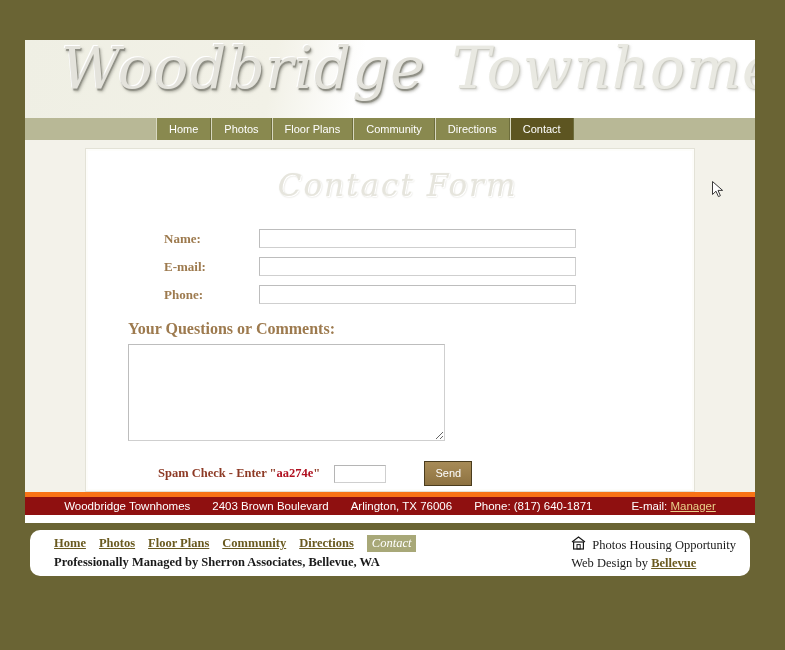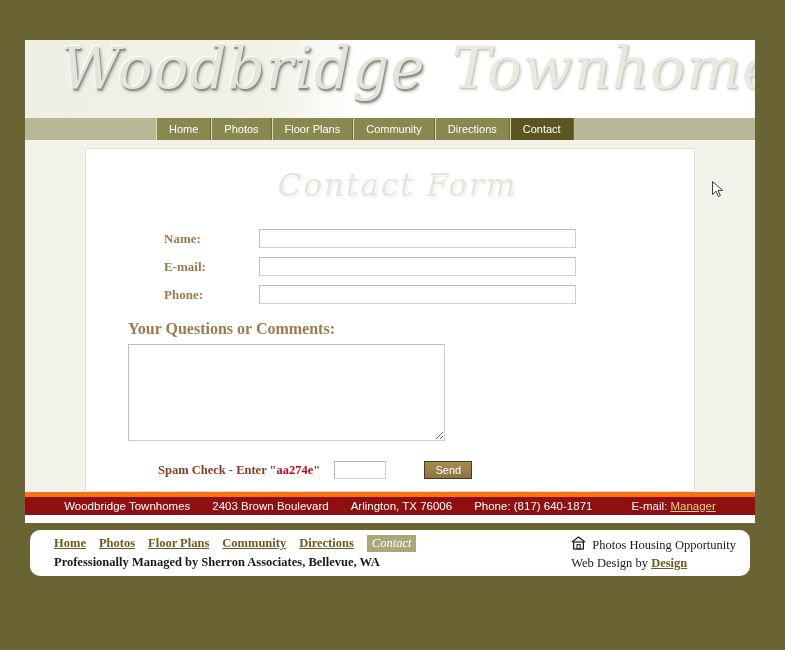--- a/index.html
+++ b/index.html
@@ -186,21 +186,21 @@
     border: 1px solid #cfcfcf;
     border-top-color: #b5b5b5;
     border-left-color: #b5b5b5;
     background: #ffffff;
     font-family: "Liberation Sans", sans-serif;
     font-size: 12px;
   }
   #send-button {
     margin-left: 38px;
     width: 48px;
-    height: 18px;
+    height: 25px;
     background: linear-gradient(180deg, #a78b57 0%, #9b7f4c 50%, #8d7241 100%);
     border: 1px solid #4a3c1d;
     color: #ffffff;
     font-family: "Liberation Sans", sans-serif;
     font-size: 11px;
     font-weight: normal;
     cursor: pointer;
     padding: 0;
     line-height: 17px;
   }
@@ -390,21 +390,21 @@
     <div id="eho-row">
       <span>
         <svg width="15" height="14" viewBox="0 0 15 14">
           <path d="M1 6 L7.5 1 L14 6" stroke="#1a1a1a" stroke-width="1.2" fill="none"></path>
           <rect x="2.6" y="6" width="9.8" height="7" stroke="#1a1a1a" stroke-width="1.2" fill="none"></rect>
           <rect x="6" y="8.6" width="3.2" height="4.4" stroke="#1a1a1a" stroke-width="1" fill="none"></rect>
         </svg>
       </span>
       <span id="eho-text">Photos Housing Opportunity</span>
     </div>
-    <div id="webdesign-row"><span>Web Design by </span><span class="db-link">Design</span></div>
+    <div id="webdesign-row"><span>Web Design by </span><span class="db-link">Bellevue</span></div>
   </div>
 
 </div>
 
 <div id="cursor">
   <svg width="12" height="18" viewBox="0 0 12 18">
     <path d="M0.5 0.5 L0.5 13.5 L4 10.2 L6.4 15.6 L8.4 14.7 L6 9.4 L10.6 9.4 Z" fill="#ffffff" stroke="#3a3a3a" stroke-width="1"></path>
   </svg>
 </div>
 

